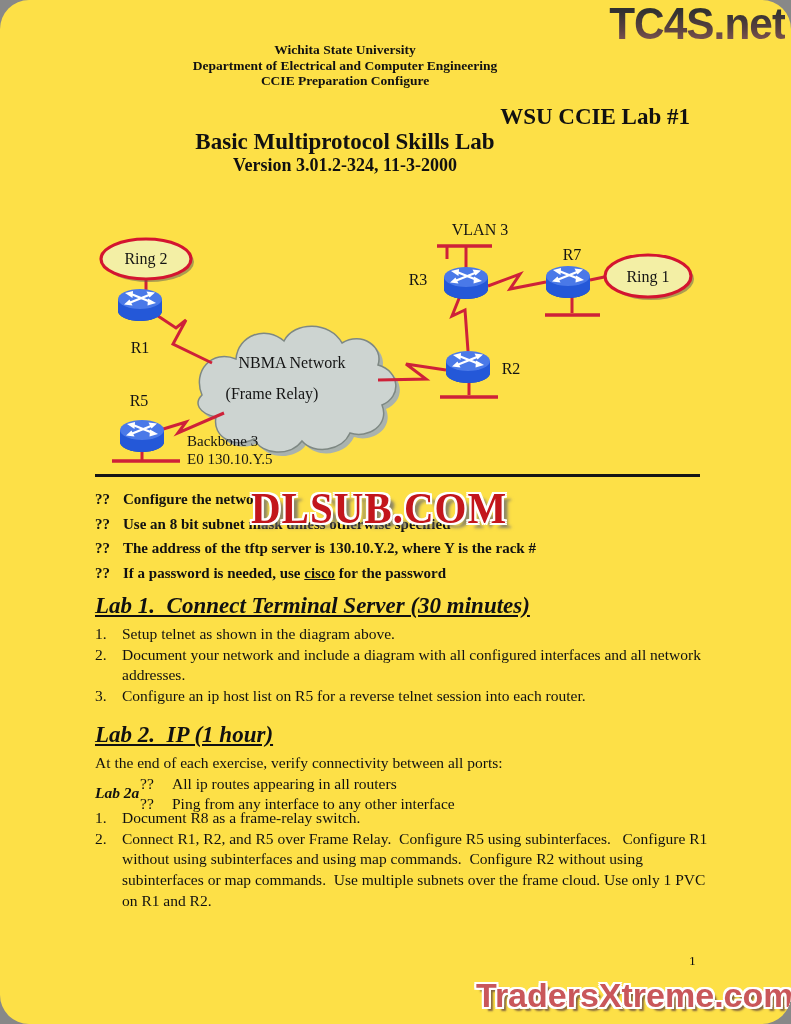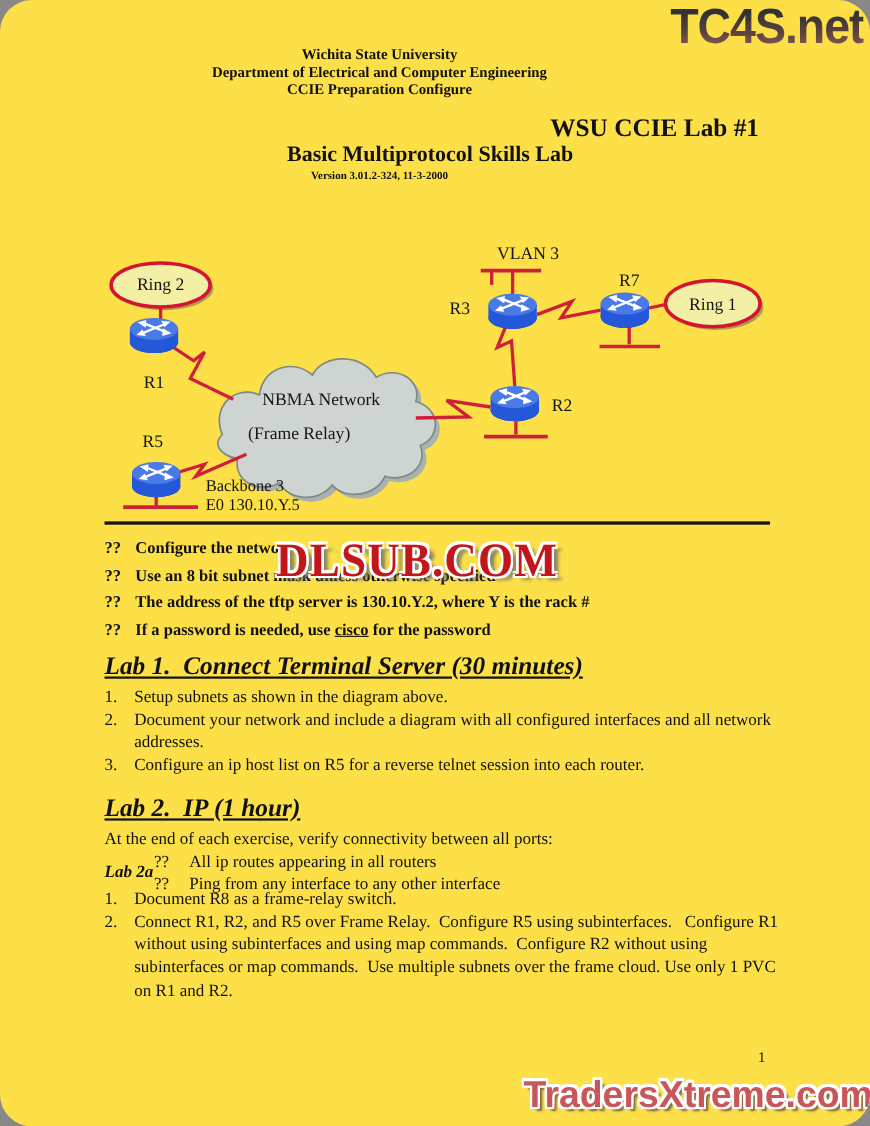--- a/index.html
+++ b/index.html
@@ -5,22 +5,22 @@
   html,body{margin:0;padding:0;background:#888;}
   .page{position:relative;width:791px;height:1024px;background:#fde047;overflow:hidden;
         font-family:"Liberation Serif","DejaVu Serif",serif;color:#111;border-radius:29px;}
   .abs{position:absolute;}
   .ctr{left:0;width:690px;text-align:center;}
   .pre{white-space:pre-wrap;}
 
   
   .hdr{top:42px;font-size:13.5px;font-weight:bold;line-height:15.6px;}
   .title1{top:104px;font-size:23px;font-weight:bold;text-align:right;}
-  .title2{top:129px;font-size:20px;font-weight:bold;margin-left:46px;}
-  .version{top:155px;font-size:10px;font-weight:bold;}
+  .title2{top:129px;font-size:23px;font-weight:bold;}
+  .version{top:155px;font-size:18px;font-weight:bold;}
 
   
   .wm-top{top:-2px;right:6px;font-family:"Liberation Sans","DejaVu Sans",sans-serif;
           font-weight:bold;font-size:45px;letter-spacing:-1px;
           background:linear-gradient(#313131 25%,#5a4240 60%,#936058 95%);
           -webkit-background-clip:text;background-clip:text;color:transparent;
           transform:scaleX(.94);transform-origin:top right;}
   .wm-mid{top:483px;left:251px;font-size:41px;font-weight:900;letter-spacing:1px;
           color:#c3161c;transform:scaleY(1.06);transform-origin:top left;
           text-shadow:-2px 0 0 #fff,2px 0 0 #fff,0 -2px 0 #fff,0 2px 0 #fff,
@@ -165,21 +165,21 @@
       <span class="pre"><span>If a password is needed, use </span><span class="u">cisco</span><span> for the password</span></span>
     </div>
   </div>
 
   <div class="abs wm-mid">DLSUB.COM</div>
 
   <div class="abs sec lab1">
     <div class="lab-h pre">Lab 1.  Connect Terminal Server (30 minutes)</div>
     <div class="li">
       <span class="num">1.</span>
-      <span class="li-text pre">Setup subnets as shown in the diagram above.</span>
+      <span class="li-text pre">Setup telnet as shown in the diagram above.</span>
     </div>
     <div class="li">
       <span class="num">2.</span>
       <span class="li-text pre">Document your network and include a diagram with all configured interfaces and all network addresses.</span>
     </div>
     <div class="li">
       <span class="num">3.</span>
       <span class="li-text pre">Configure an ip host list on R5 for a reverse telnet session into each router.</span>
     </div>
   </div>

